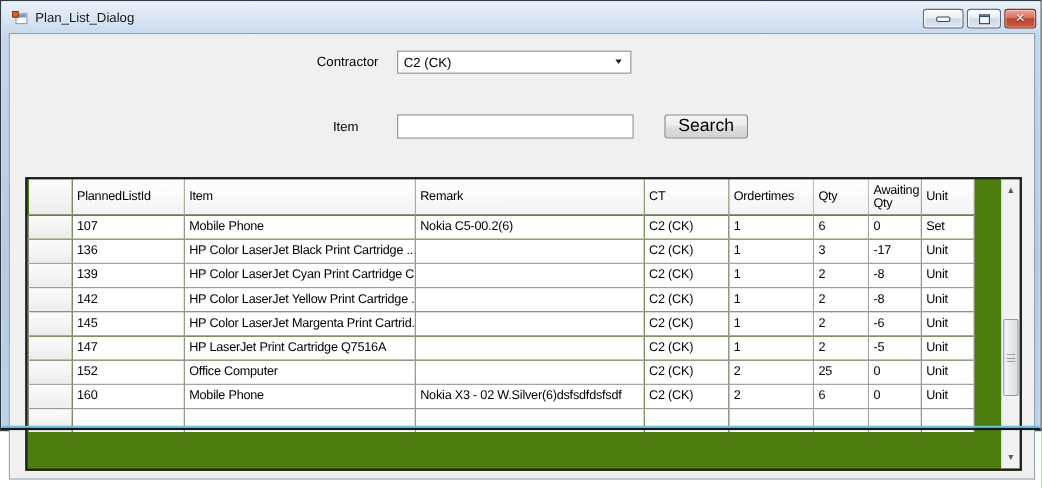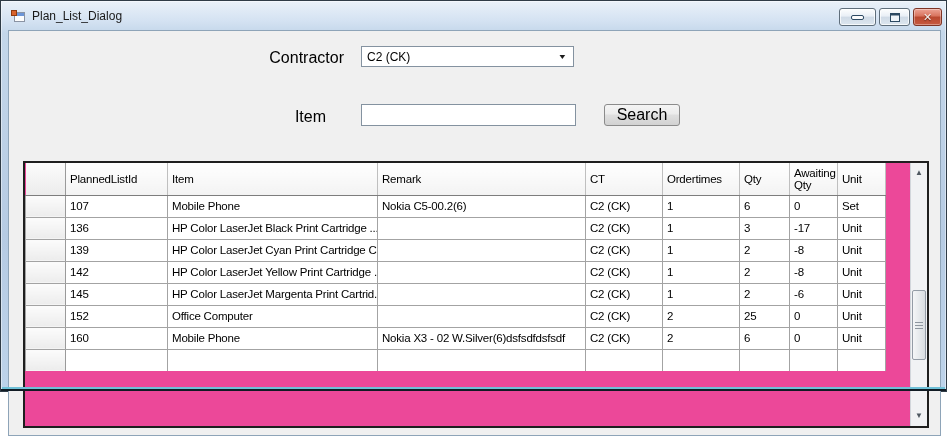--- a/index.html
+++ b/index.html
@@ -39,21 +39,21 @@
   }
   .glyph-min { width: 13px; height: 5px; background: #fbfcfd; border: 1px solid #2d4a63; border-radius: 2px; }
   .glyph-max { width: 10px; height: 9px; background: #f0f5fa; border: 1px solid #2d4a63; box-shadow: inset 0 1.5px 0 #2d4a63; }
   .glyph-close { font-size: 11px; font-weight: bold; color: #f5f1ef; text-shadow: 0 1px 1px #63200f; line-height: 1; }
 
   
   .client {
     position: absolute; left: 8px; top: 30px; width: 931px; height: 404px;
     background: #f0f0f0; box-shadow: 0 0 0 1px #8ea4b8;
   }
-  .lbl { position: absolute; font-size: 16px; color: #000; }
+  .lbl { position: absolute; font-size: 12px; color: #000; }
   .lbl.contractor { left: 215px; top: 18px; width: 120px; text-align: right; }
   .lbl.item { left: 215px; top: 77px; width: 102px; text-align: right; }
 
   .combo {
     position: absolute; left: 352px; top: 15px; width: 213px; height: 21px;
     background: #fff; border: 1px solid #8492a0; font-size: 12px; color: #000;
     display: flex; align-items: center; padding-left: 5px;
   }
   .combo-arrow { position: absolute; right: 7px; top: 6px; font-size: 7px; color: #1c1c1c; transform: scaleX(1.4); }
 
@@ -65,21 +65,21 @@
   .btn-search {
     position: absolute; left: 595px; top: 73px; width: 76px; height: 22px;
     background: linear-gradient(#f4f4f4, #ececec 45%, #dfdfdf 50%, #d2d2d2);
     border: 1px solid #8b8b8b; border-radius: 3px; font-size: 16px; color: #000;
     font-family: "Liberation Sans", "DejaVu Sans", sans-serif;
   }
 
   
   .grid {
     position: absolute; left: 14px; top: 130px; width: 906px; height: 267px;
-    background: #ec4899; border: 2px solid #1f1f1f; overflow: hidden;
+    background: #4d7c0f; border: 2px solid #1f1f1f; overflow: hidden;
   }
   table {
     border-collapse: collapse; table-layout: fixed; width: 860px;
     font-size: 11.5px; letter-spacing: -0.2px; color: #000;
   }
   col.c0 { width: 40px; }  col.c1 { width: 102px; } col.c2 { width: 210px; }
   col.c3 { width: 208px; } col.c4 { width: 77px; }  col.c5 { width: 77px; }
   col.c6 { width: 50px; }  col.c7 { width: 48px; }  col.c8 { width: 48px; }
 
   th {
@@ -244,20 +244,31 @@
               <td>145</td>
               <td>HP Color LaserJet Margenta Print Cartrid...</td>
               <td></td>
               <td>C2 (CK)</td>
               <td>1</td>
               <td>2</td>
               <td>-6</td>
               <td>Unit</td>
             </tr>
 
+            <tr>
+              <td class="rowhdr"></td>
+              <td>147</td>
+              <td>HP LaserJet Print Cartridge Q7516A</td>
+              <td></td>
+              <td>C2 (CK)</td>
+              <td>1</td>
+              <td>2</td>
+              <td>-5</td>
+              <td>Unit</td>
+            </tr>
 
             <tr>
               <td class="rowhdr"></td>
               <td>152</td>
               <td>Office Computer</td>
               <td></td>
               <td>C2 (CK)</td>
               <td>2</td>
               <td>25</td>
               <td>0</td>

